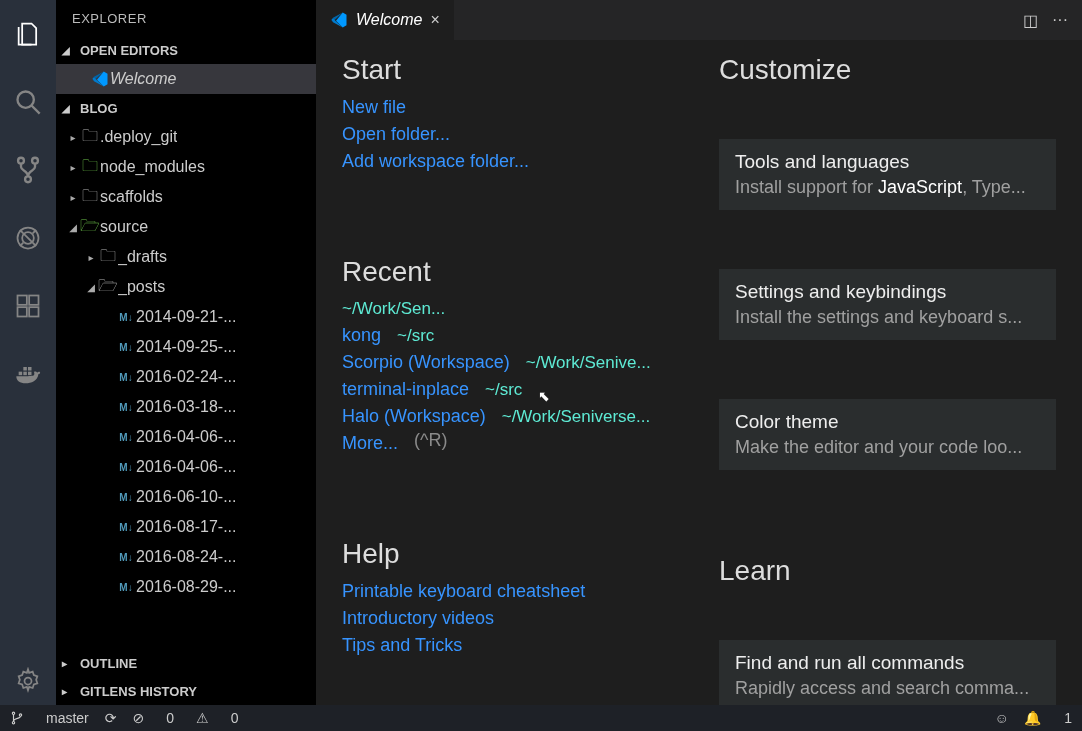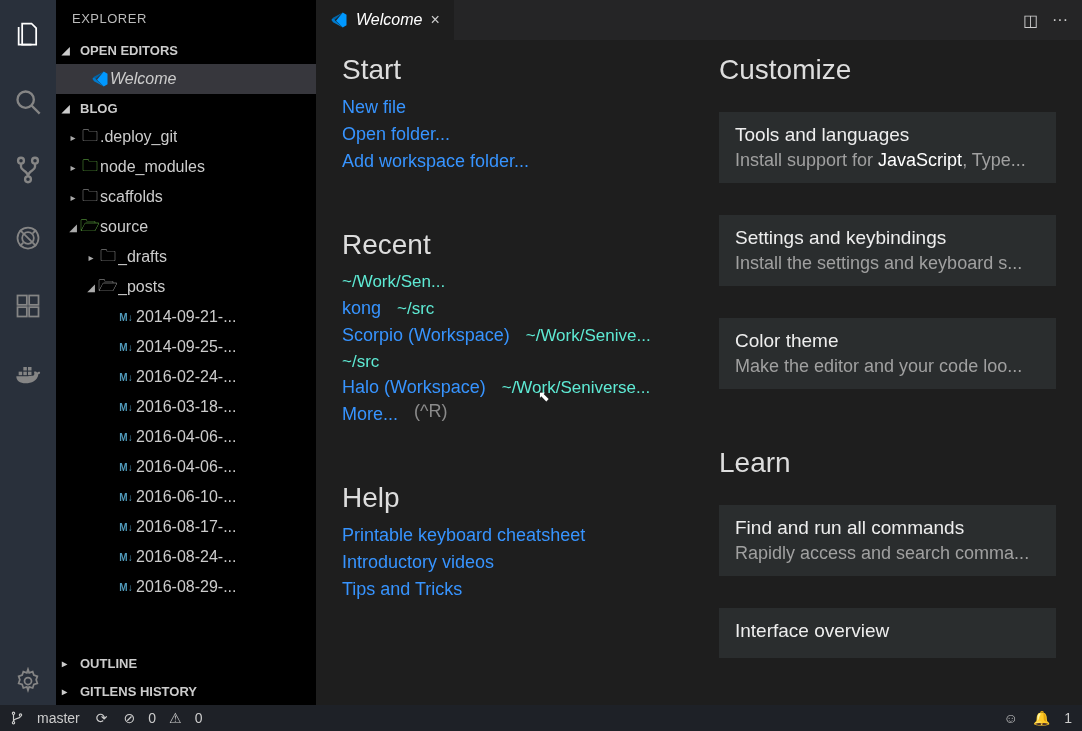--- a/index.html
+++ b/index.html
@@ -67,21 +67,21 @@
 .tab .close { font-style: normal; color: #ccc; font-size: 16px; }
 .tab-actions { margin-left: auto; display: flex; align-items: center; gap: 14px; padding: 0 14px; color: #ccc; }
 .tab-actions span { cursor: pointer; }
 
 .welcome {
   flex: 1; overflow: hidden;
   display: flex; gap: 40px;
   padding: 14px 26px;
   font-size: 18px;
 }
-.welcome-col { flex: 1; display: flex; flex-direction: column; }
+.welcome-col { flex: 1; display: flex; flex-direction: column; gap: 27px; }
 .welcome h2 { font-weight: 300; font-size: 28px; color: #ddd; margin-bottom: 8px; }
 .welcome .block { margin-bottom: 54px; }
 .welcome a { color: #3794ff; text-decoration: none; cursor: pointer; display: block; line-height: 1.5; }
 .recent-row { display: flex; gap: 16px; align-items: baseline; line-height: 1.5; }
 .recent-row .path { color: #5eead4; font-size: 17px; overflow: hidden; text-overflow: ellipsis; white-space: nowrap; }
 .more-row { display: flex; gap: 16px; color: #3794ff; }
 .more-row .hint { color: #8a8a8a; }
 
 .card {
   background: #2a2d2e; padding: 12px 16px;
@@ -89,21 +89,21 @@
 }
 .card .ct { color: #eee; font-size: 19px; margin-bottom: 4px; }
 .card .cd { color: #a0a0a0; font-size: 18px; white-space: nowrap; overflow: hidden; text-overflow: ellipsis; }
 .card .cd .hl { color: #ffffff; }
 
 .statusbar {
   height: 26px; background: #1e2127;
   display: flex; align-items: center;
   font-size: 14px; color: #ccc; padding: 0 10px; gap: 16px;
 }
-.statusbar .sb-item { display: flex; align-items: center; gap: 13px; cursor: pointer; }
+.statusbar .sb-item { display: flex; align-items: center; gap: 22px; cursor: pointer; }
 .statusbar .sb-spacer { flex: 1; }
 
 .vs-logo { width: 18px; height: 18px; }
 .cursor-img { position: absolute; left: 538px; top: 388px; pointer-events: none; font-size: 14px; color: #fff; }
 </style>
 </head>
 <body>
 
 <div class="main-area">
 
@@ -305,20 +305,21 @@
             </div>
           <div class="recent-row">
               <a>kong</a>
               <span class="path">~/src</span>
             </div>
           <div class="recent-row">
               <a>Scorpio (Workspace)</a>
               <span class="path">~/Work/Senive...</span>
             </div>
           <div class="recent-row">
+              <a>terminal-inplace</a>
               <span class="path">~/src</span>
             </div>
           <div class="recent-row">
               <a>Halo (Workspace)</a>
               <span class="path">~/Work/Seniverse...</span>
             </div>
           <div class="more-row">
               <a>More...</a>
               <span class="hint">(^R)</span>
             </div>

